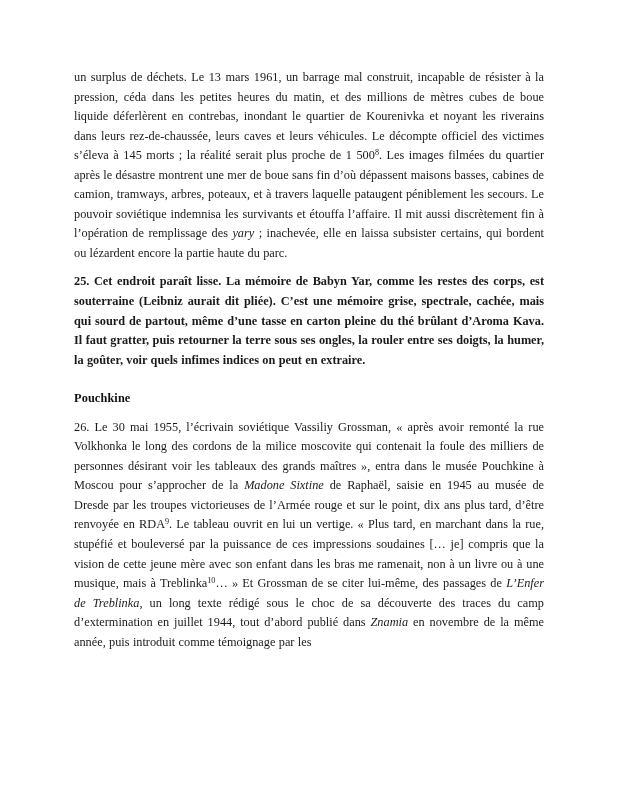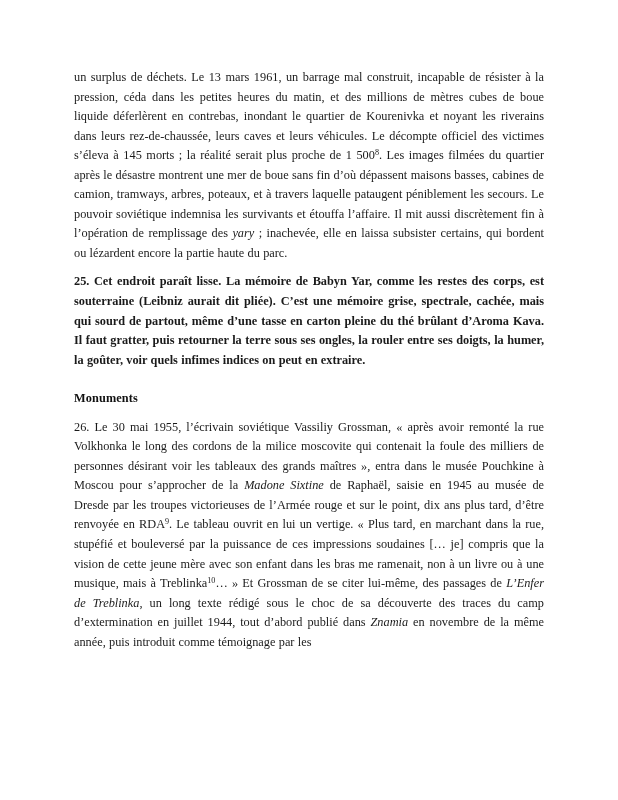--- a/index.html
+++ b/index.html
@@ -70,19 +70,19 @@
 <body>
 
 <div class="page">
 
   <div class="text-column">
 
     <p class="body-paragraph"><span>un surplus de déchets. Le 13 mars 1961, un barrage mal construit, incapable de résister à la pression, céda dans les petites heures du matin, et des millions de mètres cubes de boue liquide déferlèrent en contrebas, inondant le quartier de Kourenivka et noyant les riverains dans leurs rez-de-chaussée, leurs caves et leurs véhicules. Le décompte officiel des victimes s’éleva à 145 morts ; la réalité serait plus proche de 1 500</span><sup class="footnote-ref">8</sup><span>. Les images filmées du quartier après le désastre montrent une mer de boue sans fin d’où dépassent maisons basses, cabines de camion, tramways, arbres, poteaux, et à travers laquelle pataugent péniblement les secours. Le pouvoir soviétique indemnisa les survivants et étouffa l’affaire. Il mit aussi discrètement fin à l’opération de remplissage des </span><em class="title-italic">yary</em><span> ; inachevée, elle en laissa subsister certains, qui bordent ou lézardent encore la partie haute du parc.</span></p>
 
     <p class="body-paragraph"><span>25. Cet endroit paraît lisse. La mémoire de Babyn Yar, comme les restes des corps, est souterraine (Leibniz aurait dit pliée). C’est une mémoire grise, spectrale, cachée, mais qui sourd de partout, même d’une tasse en carton pleine du thé brûlant d’Aroma Kava. Il faut gratter, puis retourner la terre sous ses ongles, la rouler entre ses doigts, la humer, la goûter, voir quels infimes indices on peut en extraire.</span></p>
 
-    <h2 class="section-heading">Monuments</h2>
+    <h2 class="section-heading">Pouchkine</h2>
 
     <p class="body-paragraph"><span>26. Le 30 mai 1955, l’écrivain soviétique Vassiliy Grossman, « après avoir remonté la rue Volkhonka le long des cordons de la milice moscovite qui contenait la foule des milliers de personnes désirant voir les tableaux des grands maîtres », entra dans le musée Pouchkine à Moscou pour s’approcher de la </span><em class="title-italic">Madone Sixtine</em><span> de Raphaël, saisie en 1945 au musée de Dresde par les troupes victorieuses de l’Armée rouge et sur le point, dix ans plus tard, d’être renvoyée en RDA</span><sup class="footnote-ref">9</sup><span>. Le tableau ouvrit en lui un vertige. « Plus tard, en marchant dans la rue, stupéfié et bouleversé par la puissance de ces impressions soudaines [… je] compris que la vision de cette jeune mère avec son enfant dans les bras me ramenait, non à un livre ou à une musique, mais à Treblinka</span><sup class="footnote-ref">10</sup><span>… » Et Grossman de se citer lui-même, des passages de </span><em class="title-italic">L’Enfer de Treblinka</em><span>, un long texte rédigé sous le choc de sa découverte des traces du camp d’extermination en juillet 1944, tout d’abord publié dans </span><em class="title-italic">Znamia</em><span> en novembre de la même année, puis introduit comme témoignage par les</span></p>
 
   </div>
 
 </div>
 
 </body></html>

